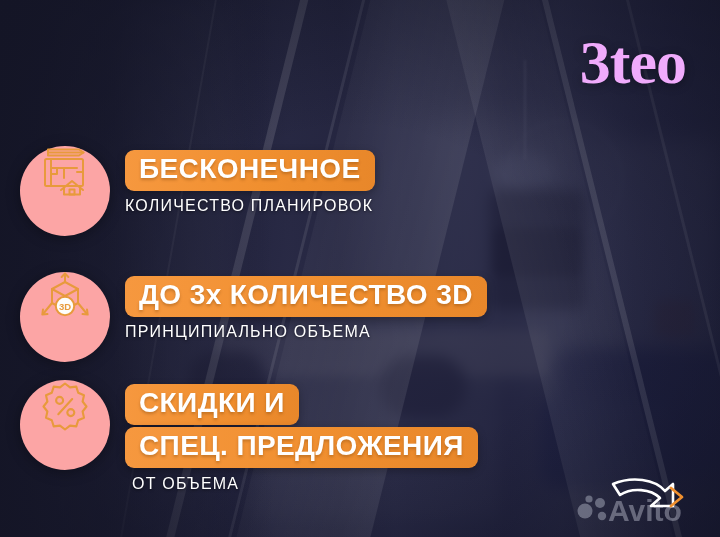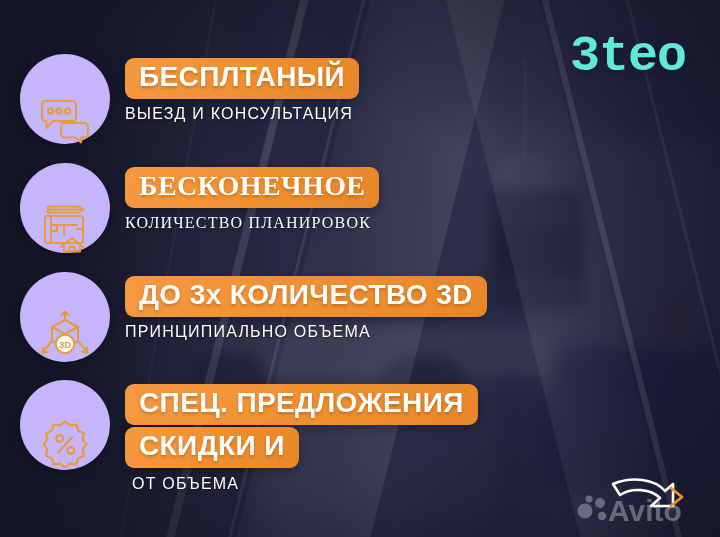--- a/index.html
+++ b/index.html
@@ -82,28 +82,28 @@
     position:absolute; left:520px; top:-140px; width:90px; height:860px;
     transform:rotate(-14deg);
     background:linear-gradient(90deg, rgba(255,255,255,.07), rgba(255,255,255,.02));
   }
 
   
   .features { position:absolute; left:0; top:0; width:100%; height:100%; }
 
   .row { position:absolute; display:flex; align-items:flex-start; }
   .row-1 { left:20px; top:54px; }
-  .row-2 { left:20px; top:163px;font-family:Liberation Serif, serif; }
+  .row-2 { left:20px; top:146px; }
   .row-3 { left:20px; top:272px; }
   .row-4 { left:20px; top:380px; }
 
   .icon-circle {
     width:90px; height:90px; border-radius:50%;
-    background:#c4b5fd;
-    display:flex; align-items:flex-end; justify-content:center;
+    background:#fca5a5;
+    display:flex; align-items:flex-start; justify-content:center;
     flex:none;
     box-shadow:0 2px 14px rgba(0,0,0,.35);
   }
   .icon-circle svg { display:block; }
 
   .texts { margin-left:15px; padding-top:4px; }
 
   .badge {
     display:inline-block;
     background:linear-gradient(95deg,#F6983F 0%, #F08F2F 55%, #E8872A 100%);
@@ -127,23 +127,23 @@
     font-size:16px;
     letter-spacing:1.2px;
     white-space:nowrap;
     text-shadow:0 1px 3px rgba(0,0,0,.55);
   }
   .sub-4 { margin-top:7px; margin-left:7px; }
 
   
   .logo { position:absolute; right:34px; top:34px; text-align:right; }
   .logo-mark {
-    color:#5eead4;
-    font-family:Liberation Mono, monospace;
-    font-size:50px;
+    color:#f0abfc;
+    font-family:Liberation Serif, serif;
+    font-size:62px;
     line-height:.92;
     letter-spacing:-1px;
     font-weight:bold;
     text-shadow:0 2px 10px rgba(0,0,0,.35);
   }
   .logo-sub {
     color:#ffffff;
     font-size:23px;
     letter-spacing:1.2px;
     margin-top:2px;
@@ -185,37 +185,20 @@
   <div class="wedge2"></div>
   <div class="streak s5"></div>
   <div class="streak s1"></div>
   <div class="streak s2"></div>
   <div class="streak s3"></div>
   <div class="streak s4"></div>
   <div class="bg-vignette"></div>
 
   <div class="features">
 
-    <div class="row row-1">
-      <div class="icon-circle">
-        <svg width="52" height="48" viewBox="0 0 52 48" fill="none" stroke="#E89A3C" stroke-width="2.1" stroke-linecap="round" stroke-linejoin="round">
-          <path d="M3 8.5 A3.5 3.5 0 0 1 6.5 5 H33.5 A3.5 3.5 0 0 1 37 8.5 V21.5 A3.5 3.5 0 0 1 33.5 25 H14 L7.5 32 V25 H6.5 A3.5 3.5 0 0 1 3 21.5 Z"></path>
-          <circle cx="11.5" cy="15" r="2.6"></circle>
-          <circle cx="20" cy="15" r="2.6"></circle>
-          <circle cx="28.5" cy="15" r="2.6"></circle>
-          <path d="M22 27 H45.5 A3.5 3.5 0 0 1 49 30.5 V38 A3.5 3.5 0 0 1 45.5 41.5 H42 V46.5 L36.5 41.5 H25.5 A3.5 3.5 0 0 1 22 38 V30.5"></path>
-        </svg>
-      </div>
-      <div class="texts">
-        <div class="badge-stack">
-          <div class="badge">БЕСПЛТАНЫЙ</div>
-        </div>
-        <div class="sub">ВЫЕЗД И КОНСУЛЬТАЦИЯ</div>
-      </div>
-    </div>
 
     <div class="row row-2">
       <div class="icon-circle">
         <svg width="52" height="50" viewBox="0 0 52 50" fill="none" stroke="#E89A3C" stroke-width="2" stroke-linecap="round" stroke-linejoin="round">
           <path d="M9 6.5 H44.5"></path>
           <path d="M9 3.5 H40 L44.5 6.5 L40 9.5 H9 Z"></path>
           <rect x="6" y="13" width="38" height="27" rx="1.5"></rect>
           <path d="M12 13 V40"></path>
           <path d="M12 22 H25 V32"></path>
           <path d="M18 22 V28 H12"></path>
@@ -262,22 +245,22 @@
       <div class="icon-circle">
         <svg width="52" height="52" viewBox="0 0 52 52" fill="none" stroke="#E89A3C" stroke-width="2.1" stroke-linecap="round" stroke-linejoin="round">
           <path d="M26 3.5 L31 7.4 L37.3 6.6 L39.2 12.7 L45 15.3 L43.6 21.5 L47.5 26.5 L43.6 31.5 L45 37.7 L39.2 40.3 L37.3 46.4 L31 45.6 L26 49.5 L21 45.6 L14.7 46.4 L12.8 40.3 L7 37.7 L8.4 31.5 L4.5 26.5 L8.4 21.5 L7 15.3 L12.8 12.7 L14.7 6.6 L21 7.4 Z"></path>
           <path d="M33.2 19 L19.3 34.2"></path>
           <circle cx="20.6" cy="20.4" r="3.5"></circle>
           <circle cx="31.8" cy="32.6" r="3.5"></circle>
         </svg>
       </div>
       <div class="texts">
         <div class="badge-stack">
+          <div class="badge two-line">СКИДКИ И</div>
           <div class="badge two-line">СПЕЦ. ПРЕДЛОЖЕНИЯ</div>
-          <div class="badge two-line">СКИДКИ И</div>
         </div>
         <div class="sub sub-4">ОТ ОБЪЕМА</div>
       </div>
     </div>
 
   </div>
 
   <div class="logo">
     <div class="logo-mark">3teo</div>
   </div>

